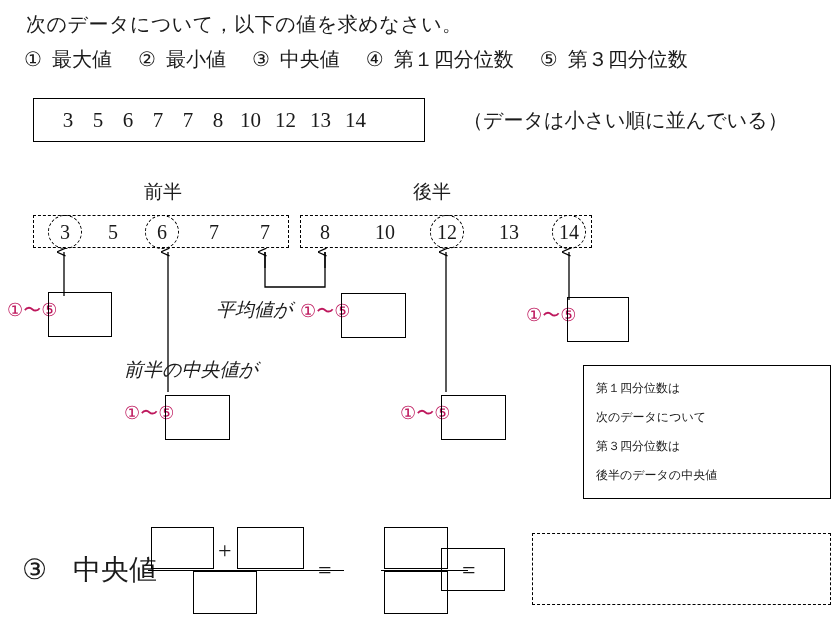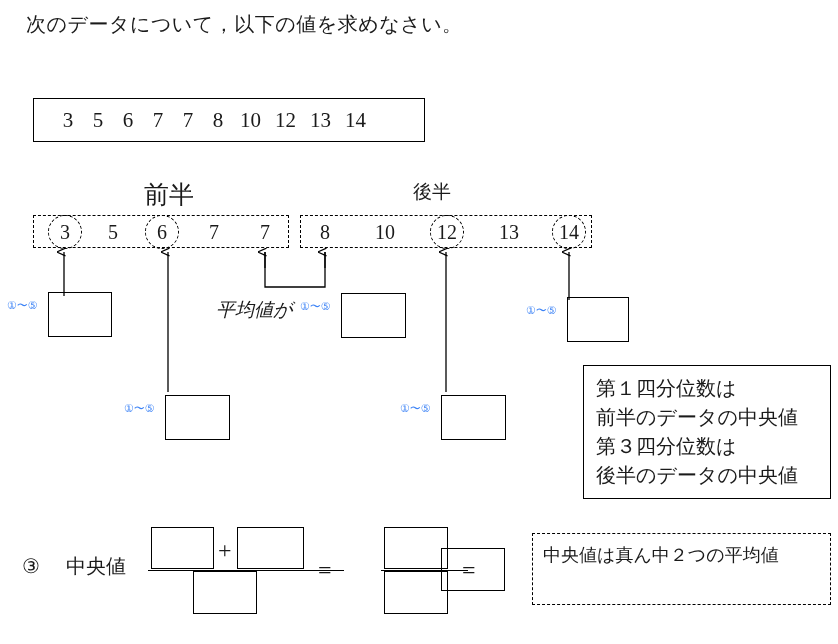--- a/index.html
+++ b/index.html
@@ -56,21 +56,21 @@
     text-align: center;
     margin-right: 14px;
     min-width: 16px;
   }
   #note-sorted {
     left: 463px; top: 110px;
     font-size: 20px;
   }
 
   
-  #label-first-half { left: 144px; top: 182px; font-size: 25px; text-align: center; }
+  #label-first-half { left: 144px; top: 182px; font-size: 19px; text-align: center; }
   #label-second-half { left: 413px; top: 182px; font-size: 19px; }
 
   
   .half-box {
     border: 1.7px dashed #000;
     box-sizing: border-box;
     height: 33px;
     top: 215px;
   }
   #half-box-first { left: 33px; width: 256px; }
@@ -101,43 +101,43 @@
   
   #overlay { left: 0; top: 0; }
 
   
   .ans-box {
     border: 1.4px solid #000;
     box-sizing: border-box;
     background: transparent;
   }
   .tag {
-    font-size: 11px;
+    font-size: 18px;
     white-space: nowrap;
-    color: #3b82f6;
+    color: #be185d;
   }
 
   
   .caption { font-size: 19px; font-style: italic; }
 
   
   #explain-box {
     left: 583px; top: 365px;
     width: 248px; height: 134px;
     border: 1.4px solid #000;
     box-sizing: border-box;
     padding: 8px 0 0 12px;
   }
   #explain-box div {
-    font-size: 20px;
+    font-size: 12px;
     line-height: 29px;
   }
 
   
-  #bottom-label { left: 22px; top: 556px; font-size: 20px; }
+  #bottom-label { left: 22px; top: 556px; font-size: 28px; }
   #bottom-label .circnum { margin-right: 26px; }
 
   #frac-bar-1 {
     left: 148px; top: 570px;
     width: 196px; height: 0;
     border-top: 1.6px solid #000;
   }
   #frac-bar-2 {
     left: 381px; top: 570px;
     width: 87px; height: 0;
@@ -161,35 +161,39 @@
     line-height: 31px;
   }
 </style>
 </head>
 <body>
 
 <div id="page">
 
   <div class="abs txt" id="q-line1">次のデータについて，以下の値を求めなさい。</div>
 
+  <div class="abs txt" id="q-line2">
+    <span class="item"><span class="circnum">①</span><span>最大値</span></span><span class="item"><span class="circnum">②</span><span>最小値</span></span><span class="item"><span class="circnum">③</span><span>中央値</span></span><span class="item"><span class="circnum">④</span><span>第１四分位数</span></span><span class="item"><span class="circnum">⑤</span><span>第３四分位数</span></span>
+  </div>
 
   <div class="abs" id="data-box">
     <div class="row txt">
       <span class="num">3</span>
       <span class="num">5</span>
       <span class="num">6</span>
       <span class="num">7</span>
       <span class="num">7</span>
       <span class="num">8</span>
       <span class="num">10</span>
       <span class="num">12</span>
       <span class="num">13</span>
       <span class="num">14</span>
     </div>
   </div>
+  <div class="abs txt" id="note-sorted">（データは小さい順に並んでいる）</div>
 
   <div class="abs txt" id="label-first-half">前半</div>
   <div class="abs txt" id="label-second-half">後半</div>
 
   <div class="abs half-box" id="half-box-first">
     <div class="inner">
       <div class="circ-mark" style="left:31px;"></div>
       <div class="circ-mark" style="left:128px;"></div>
       <div class="val txt" style="left:31px;">3</div>
       <div class="val txt" style="left:79px;">5</div>
@@ -234,29 +238,30 @@
   <div class="abs tag" style="left:7px; top:298px;">①〜⑤</div>
   <div class="abs ans-box" style="left:48px; top:292px; width:64px; height:45px;"></div>
 
   <div class="abs txt caption" style="left:216px; top:300px;">平均値が</div>
   <div class="abs tag" style="left:300px; top:299px;">①〜⑤</div>
   <div class="abs ans-box" style="left:341px; top:293px; width:65px; height:45px;"></div>
 
   <div class="abs tag" style="left:526px; top:303px;">①〜⑤</div>
   <div class="abs ans-box" style="left:567px; top:297px; width:62px; height:45px;"></div>
 
+  <div class="abs txt caption" style="left:124px; top:360px;">前半の中央値が</div>
   <div class="abs tag" style="left:124px; top:401px;">①〜⑤</div>
   <div class="abs ans-box" style="left:165px; top:395px; width:65px; height:45px;"></div>
 
   <div class="abs tag" style="left:400px; top:401px;">①〜⑤</div>
   <div class="abs ans-box" style="left:441px; top:395px; width:65px; height:45px;"></div>
 
   <div class="abs" id="explain-box">
     <div class="txt">第１四分位数は</div>
-    <div class="txt">前半のデータの中央値</div>
+    <div class="txt">次のデータについて</div>
     <div class="txt">第３四分位数は</div>
     <div class="txt">後半のデータの中央値</div>
   </div>
 
   <div class="abs txt" id="bottom-label">
     <span class="circnum">③</span><span>中央値</span>
   </div>
 
   <div class="abs ans-box" style="left:151px; top:527px; width:63px; height:42px;"></div>
   <div class="abs txt op" style="left:218px; top:538px;">+</div>
@@ -270,16 +275,15 @@
 
   <div class="abs ans-box" style="left:384px; top:527px; width:64px; height:42px;"></div>
   <div class="abs" id="frac-bar-2"></div>
   <div class="abs ans-box" style="left:384px; top:571px; width:64px; height:43px;"></div>
 
   <div class="abs txt op" style="left:462px; top:558px;">=</div>
 
   <div class="abs ans-box" style="left:441px; top:548px; width:64px; height:43px;"></div>
 
   <div class="abs" id="bottom-note">
-    <div class="txt">中央値は真ん中２つの平均値</div>
   </div>
 
 </div>
 
 </body></html>

